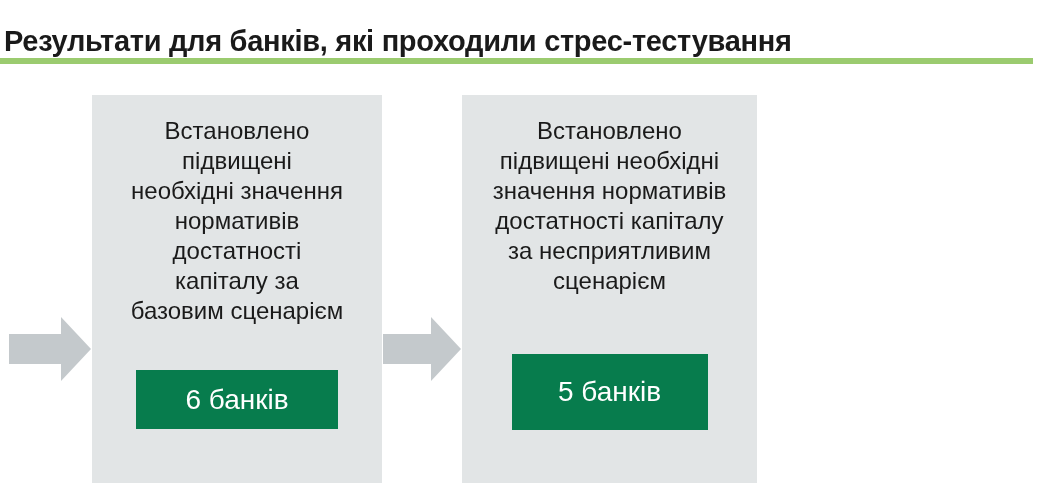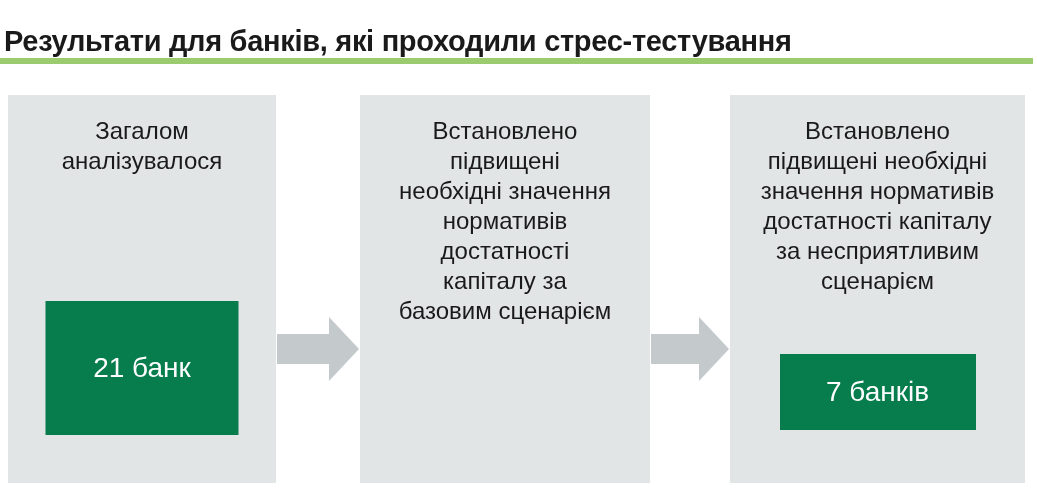--- a/index.html
+++ b/index.html
@@ -92,56 +92,52 @@
 <body>
 
 <div class="slide">
 
   <h1 class="title">Результати для банків, які проходили стрес-тестування</h1>
 
   <div class="underline"></div>
 
   <div class="flow">
 
-    <div class="card card-1">
-      <div class="desc">Загалом
-аналізувалося</div>
-      <div class="value">21 банк</div>
-    </div>
 
     <div class="gap gap-1">
       <span class="arrow">
         <svg width="82" height="64" viewBox="0 0 82 64" xmlns="http://www.w3.org/2000/svg">
           <polygon points="0,17 52,17 52,0 82,32 52,64 52,47 0,47" fill="#C4C9CC"></polygon>
         </svg>
       </span>
     </div>
 
     <div class="card card-2">
       <div class="desc">Встановлено
 підвищені
 необхідні значення
 нормативів
 достатності
 капіталу за
 базовим сценарієм</div>
+      <div class="value">6 банків</div>
     </div>
 
     <div class="gap gap-2">
       <span class="arrow">
         <svg width="78" height="64" viewBox="0 0 78 64" xmlns="http://www.w3.org/2000/svg">
           <polygon points="0,17 48,17 48,0 78,32 48,64 48,47 0,47" fill="#C4C9CC"></polygon>
         </svg>
       </span>
     </div>
 
     <div class="card card-3">
       <div class="desc">Встановлено
 підвищені необхідні
 значення нормативів
 достатності капіталу
 за несприятливим
 сценарієм</div>
-      <div class="value">7 банків</div>
+      <div class="value">5 банків</div>
     </div>
 
   </div>
 </div>
 
 </body></html>

